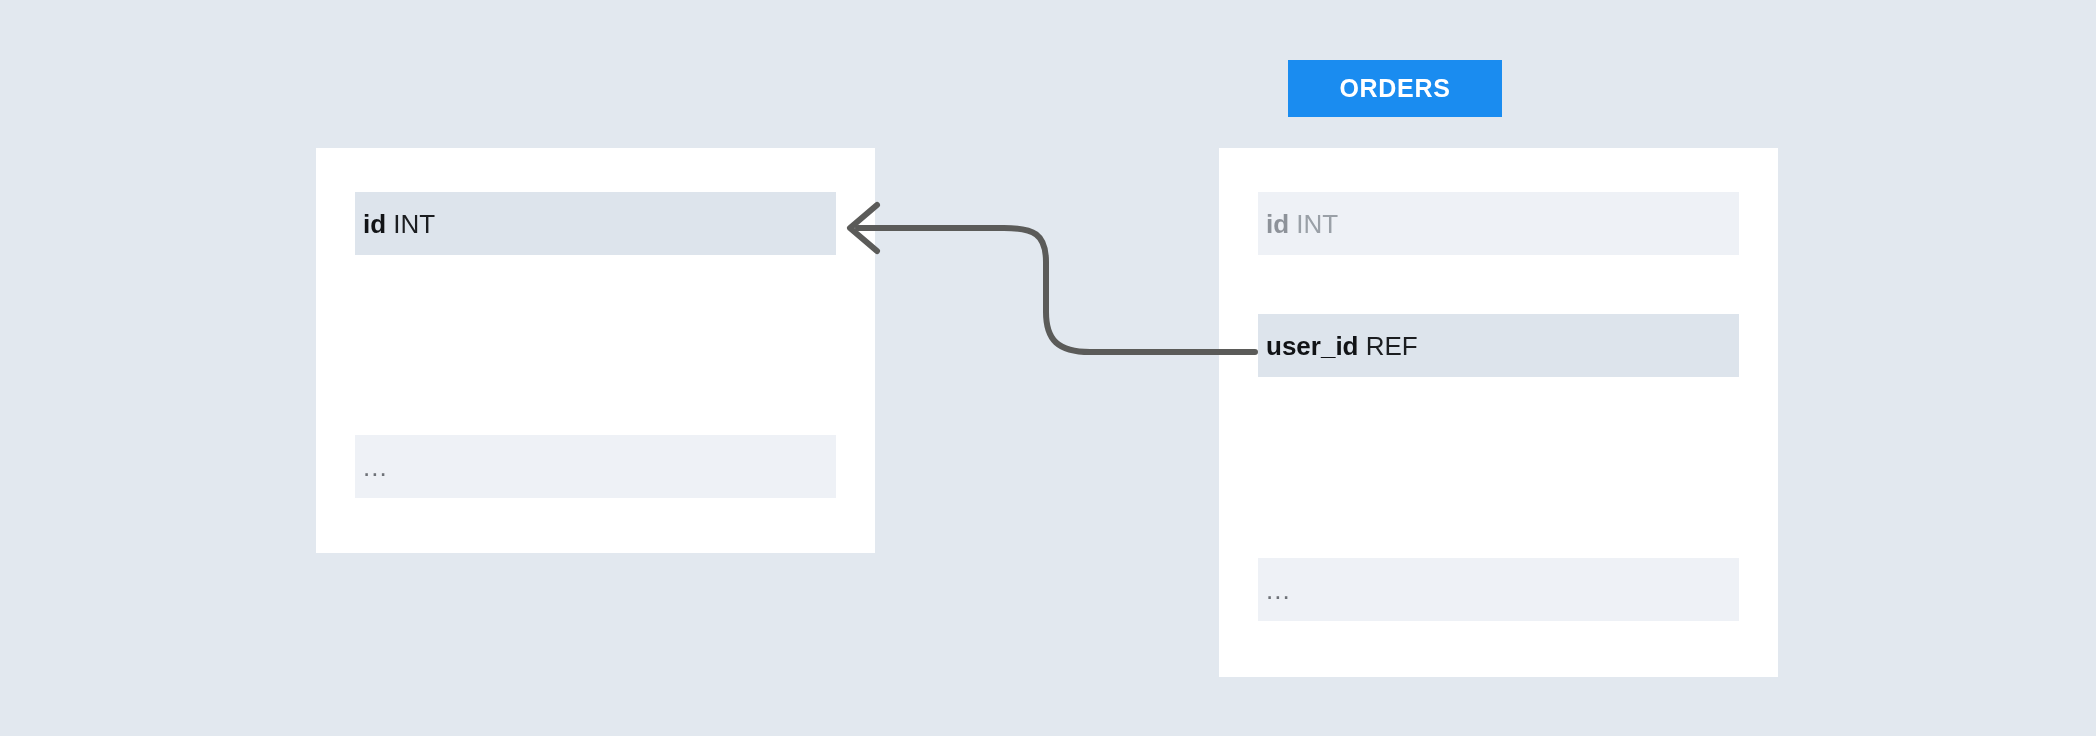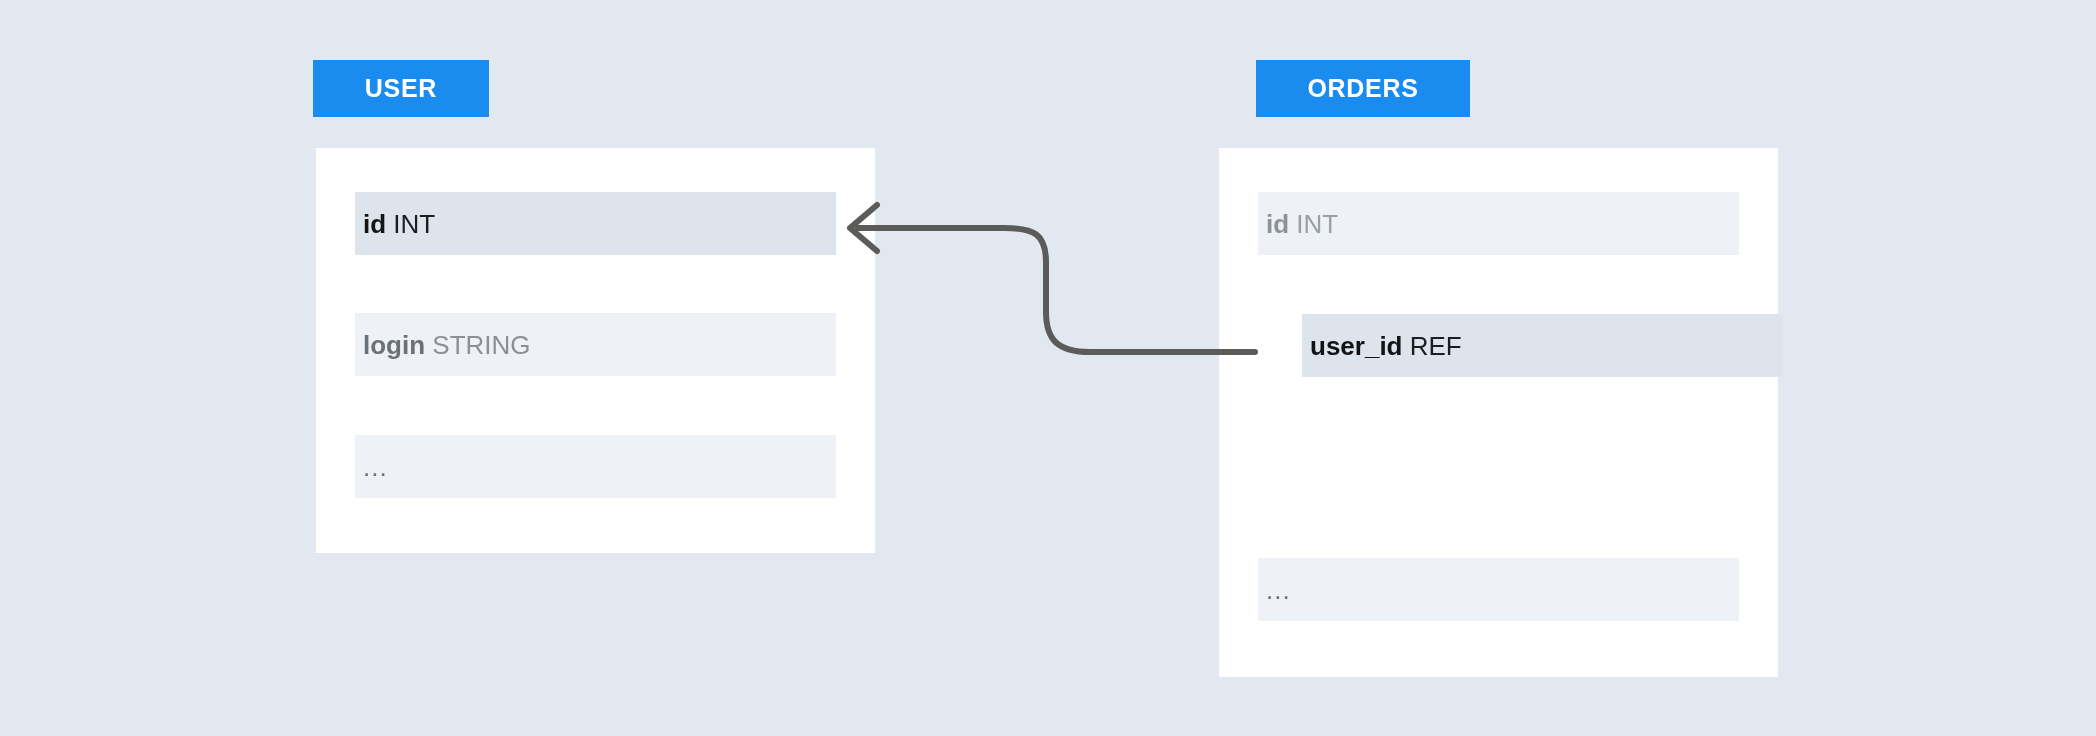--- a/index.html
+++ b/index.html
@@ -86,55 +86,47 @@
     width: 2096px;
     height: 736px;
     pointer-events: none;
   }
 </style>
 </head>
 <body style="background: rgb(226, 232, 239);">
 
 <div id="canvas">
 
-  <div class="table-header" style="left: 313px; top: 60px; width: 176px; height: 57px; background: rgb(26, 140, 240);">
-    <span class="table-header-label">USER</span>
-  </div>
 
   <div class="table-card" style="left:316px; top:148px; width:559px; height:405px;"></div>
 
   <div class="field-row highlight tone-dark" style="left:355px; top:192px; width:481px; height:63px;">
     <span class="field-text">
       <span class="field-name">id</span><span> </span><span class="field-type">INT</span>
     </span>
   </div>
 
-  <div class="field-row plain tone-semi" style="left:355px; top:313px; width:481px; height:63px;">
-    <span class="field-text">
-      <span class="field-name">login</span><span> </span><span class="field-type">STRING</span>
-    </span>
-  </div>
 
   <div class="field-row plain tone-muted" style="left:355px; top:435px; width:481px; height:63px;">
     <span class="ellipsis-text">...</span>
   </div>
 
-  <div class="table-header" style="left: 1256px; top: 60px; width: 214px; height: 57px; background: rgb(26, 140, 240);">
+  <div class="table-header" style="left: 1288px; top: 60px; width: 214px; height: 57px; background: rgb(26, 140, 240);">
     <span class="table-header-label">ORDERS</span>
   </div>
 
   <div class="table-card" style="left:1219px; top:148px; width:559px; height:529px;"></div>
 
   <div class="field-row plain tone-muted" style="left:1258px; top:192px; width:481px; height:63px;">
     <span class="field-text">
       <span class="field-name">id</span><span> </span><span class="field-type">INT</span>
     </span>
   </div>
 
-  <div class="field-row highlight tone-dark" style="left:1302px; top:314px; width:481px; height:63px;">
+  <div class="field-row highlight tone-dark" style="left:1258px; top:314px; width:481px; height:63px;">
     <span class="field-text">
       <span class="field-name">user_id</span><span> </span><span class="field-type">REF</span>
     </span>
   </div>
 
 
   <div class="field-row plain tone-muted" style="left:1258px; top:558px; width:481px; height:63px;">
     <span class="ellipsis-text">...</span>
   </div>
 

